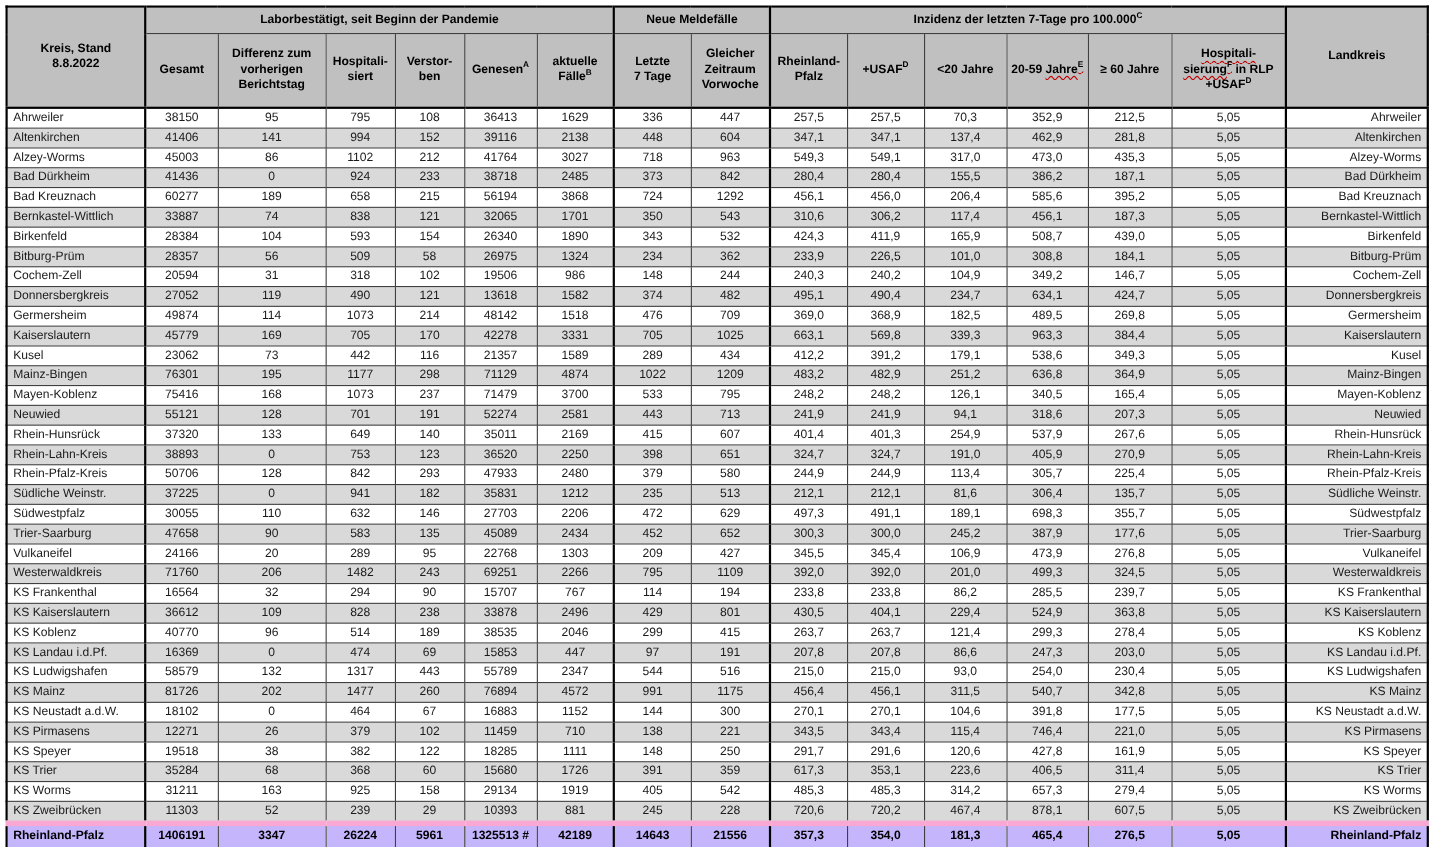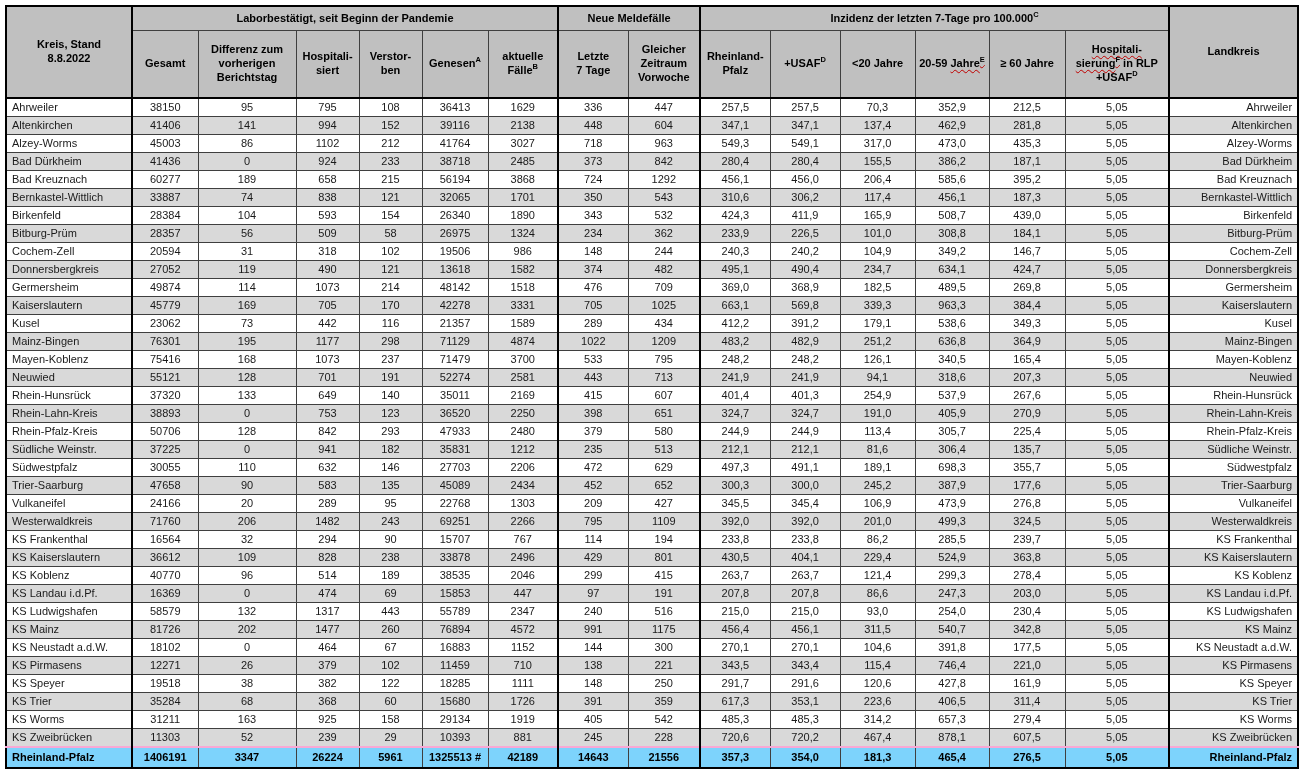--- a/index.html
+++ b/index.html
@@ -43,24 +43,24 @@
     text-align: center;
     padding: 0 2px;
     color: #1a1a1a;
   }
   tbody tr.alt td { background: #d9d9d9; }
   td.name-left  { text-align: left;  padding-left: 5px; }
   td.name-right { text-align: right; padding-right: 5px; }
   .tl { border-left: 2px solid #000 !important; }
   tr.total td {
     font-weight: bold;
-    border-top: 2px solid #f9a8d4;
+    border-top: 5px solid #f9a8d4;
     height: 19px;
     line-height: 19px;
-    background: #7dd3fc;
+    background: #c4b5fd;
     color: #000;
   }
   sup {
     font-size: 7.5px;
     line-height: 0;
     vertical-align: super;
   }
   .wavy {
     text-decoration: underline;
     text-decoration-style: wavy;
@@ -622,21 +622,21 @@
         <td class="name-right tl">KS Landau i.d.Pf.</td>
       </tr>
       <tr>
         <td class="name-left">KS Ludwigshafen</td>
         <td class="tl">58579</td>
         <td>132</td>
         <td>1317</td>
         <td>443</td>
         <td>55789</td>
         <td>2347</td>
-        <td class="tl">240</td>
+        <td class="tl">544</td>
         <td>516</td>
         <td class="tl">215,0</td>
         <td>215,0</td>
         <td>93,0</td>
         <td>254,0</td>
         <td>230,4</td>
         <td>5,05</td>
         <td class="name-right tl">KS Ludwigshafen</td>
       </tr>
       <tr class="alt">

